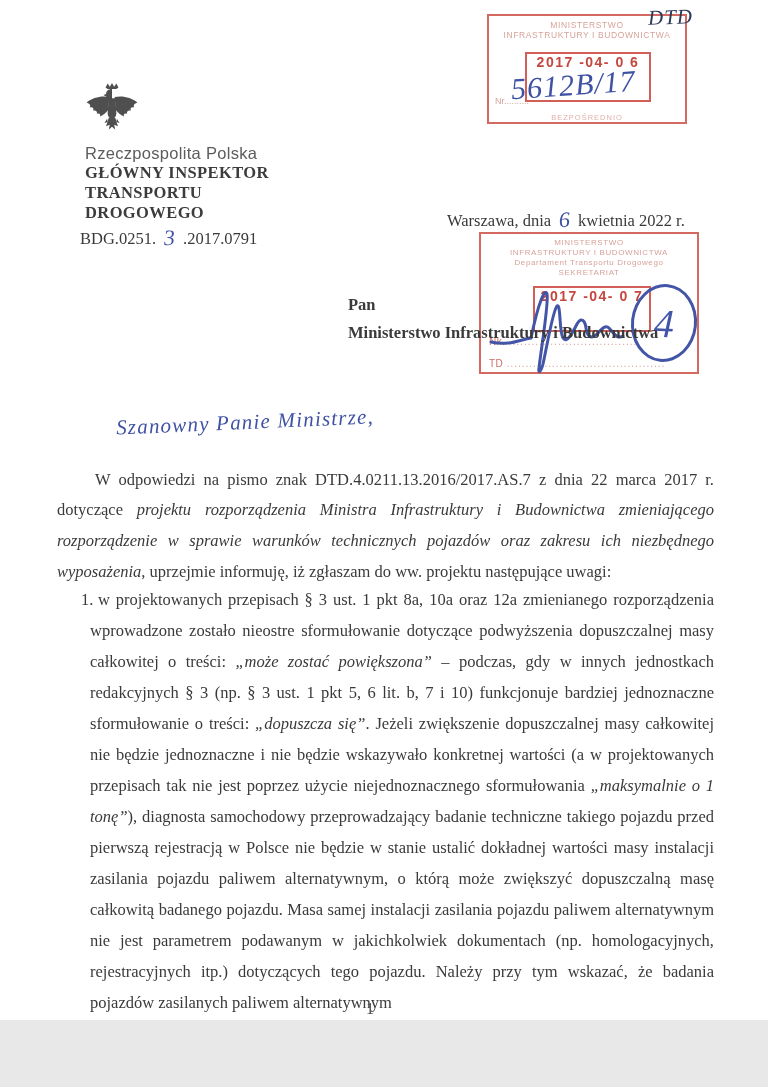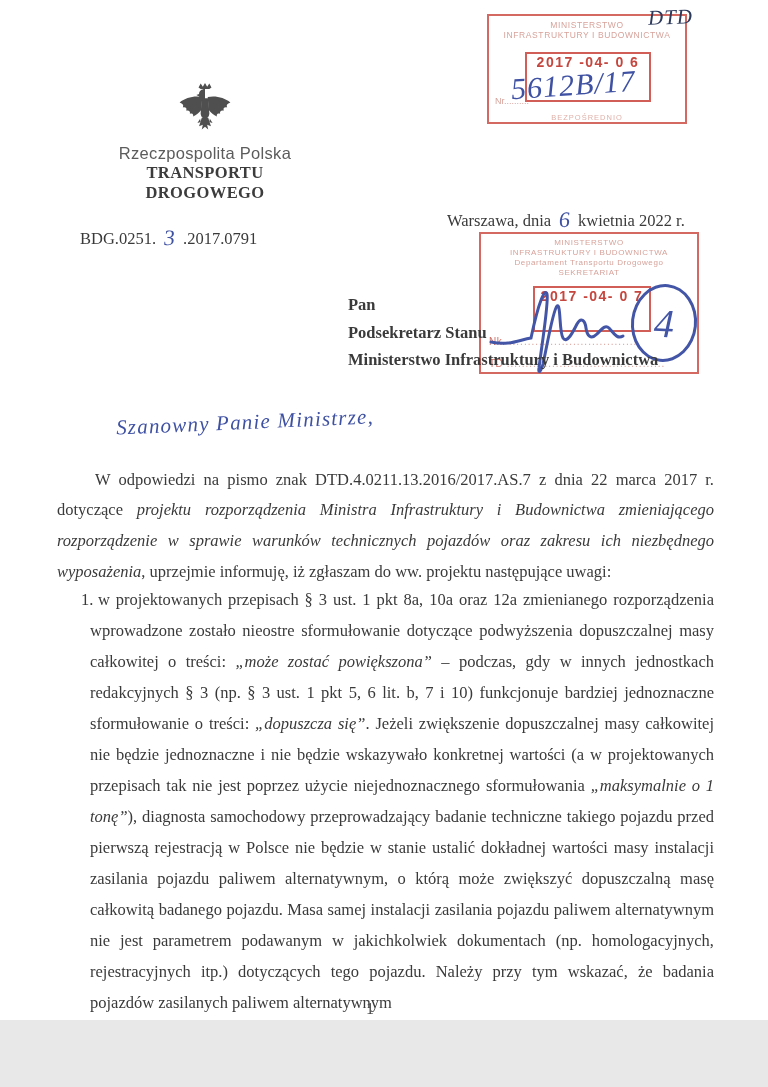--- a/index.html
+++ b/index.html
@@ -6,21 +6,21 @@
   .page{
     position:relative;
     width:768px;height:1020px;
     margin:0 auto;
     background:#fff;
     font-family:"Liberation Serif", serif;
     color:#3a3a3a;
     overflow:hidden;
   }
   
-  .emblem-block{position:absolute;left:85px;top:82px;width:240px;text-align:center;}
+  .emblem-block{position:absolute;left:85px;top:82px;width:240px;}
   .eagle{display:inline-block;}
   .country{margin-top:4px;font-family:"Liberation Sans",sans-serif;font-size:16.5px;color:#5c5c5c;letter-spacing:.3px;}
   .office{font-weight:bold;font-size:16.5px;color:#3c3c3c;letter-spacing:.4px;line-height:20px;}
   
   .ref{position:absolute;left:80px;top:224px;font-size:16.5px;}
   .dateline{position:absolute;left:447px;top:206px;font-size:16.5px;white-space:nowrap;}
   .hand{color:#3f51a3;font-style:italic;}
   .hand-digit{display:inline-block;font-size:22px;transform:rotate(-3deg);margin:0 8px;position:relative;top:1px;}
   
   .recipient{position:absolute;left:348px;top:291px;font-weight:bold;font-size:16.5px;line-height:27.6px;z-index:3;}
@@ -80,20 +80,21 @@
         <path d="M38 10 L42 3 L46 9 L50 2 L54 9 L58 3 L62 10 L58 13 L42 13 Z"></path>
         <path d="M50 13 C43 13 39 17 39 22 L34 24 L39 27 C40 31 44 34 50 34 Z"></path>
         <path d="M44 30 L56 30 L58 58 C58 64 54 68 50 68 C46 68 42 64 42 58 Z"></path>
         <path d="M45 28 C30 25 14 29 3 38 C9 40 11 43 9 47 C15 46 17 49 15 53 C21 52 23 55 22 59 C27 57 29 60 28 64 C34 61 39 57 43 52 Z"></path>
         <path d="M55 28 C70 25 86 29 97 38 C91 40 89 43 91 47 C85 46 83 49 85 53 C79 52 77 55 78 59 C73 57 71 60 72 64 C66 61 61 57 57 52 Z"></path>
         <path d="M44 66 L56 66 L61 82 L54 79 L56 88 L50 83 L44 88 L46 79 L39 82 Z"></path>
         <path d="M41 68 L36 76 L42 74 Z M59 68 L64 76 L58 74 Z"></path>
       </g>
     </svg>
     <div class="country">Rzeczpospolita Polska</div>
+    <div class="office">GŁÓWNY INSPEKTOR</div>
     <div class="office">TRANSPORTU DROGOWEGO</div>
   </div>
 
   <div class="ref"><span>BDG.0251.</span><span class="hand hand-digit">3</span><span>.2017.0791</span></div>
 
   <div class="dateline"><span>Warszawa, dnia</span><span class="hand hand-digit">6</span><span>kwietnia 2022 r.</span></div>
 
   <div class="stamp stamp-mid">
     <div class="stamp-faint l l1">MINISTERSTWO</div>
     <div class="stamp-faint l">INFRASTRUKTURY I BUDOWNICTWA</div>
@@ -107,21 +108,20 @@
     <svg class="signature-svg" width="160" height="100" viewBox="0 0 160 100">
       <path d="M2 62 C20 66 30 60 42 58 C50 20 56 8 58 14 C60 22 52 70 50 88 C49 94 52 92 54 84 C58 66 64 30 68 26 C72 23 70 52 74 58 C78 64 84 52 88 44 C92 37 96 40 97 48 C98 56 102 60 108 54 C112 50 116 44 120 48 C124 52 128 60 134 56" fill="none" stroke="#4355a6" stroke-width="3" stroke-linecap="round"></path>
     </svg>
     <div class="circle4">
         <span>4</span>
       </div>
   </div>
 
   <div class="recipient">
     <div>Pan</div>
-    <div>Podsekretarz Stanu</div>
     <div>Ministerstwo Infrastruktury i Budownictwa</div>
   </div>
 
   <div class="salutation">Szanowny Panie Ministrze,</div>
 
   <p class="intro"><span>W odpowiedzi na pismo znak DTD.4.0211.13.2016/2017.AS.7 z dnia 22 marca 2017 r. dotyczące </span><span class="it">projektu rozporządzenia Ministra Infrastruktury i Budownictwa zmieniającego rozporządzenie w sprawie warunków technicznych pojazdów oraz zakresu ich niezbędnego wyposażenia</span><span>, uprzejmie informuję, iż zgłaszam do ww. projektu następujące uwagi:</span></p>
 
   <div class="list-item">
     <span class="num">1.</span>
     <span class="li-text"><span>w projektowanych przepisach § 3 ust. 1 pkt 8a, 10a oraz 12a zmienianego rozporządzenia wprowadzone zostało nieostre sformułowanie dotyczące podwyższenia dopuszczalnej masy całkowitej o treści: </span><span class="it">„może zostać powiększona”</span><span> – podczas, gdy w innych jednostkach redakcyjnych § 3 (np. § 3 ust. 1 pkt 5, 6 lit. b, 7 i 10) funkcjonuje bardziej jednoznaczne sformułowanie o treści: </span><span class="it">„dopuszcza się”</span><span>. Jeżeli zwiększenie dopuszczalnej masy całkowitej nie będzie jednoznaczne i nie będzie wskazywało konkretnej wartości (a w projektowanych przepisach tak nie jest poprzez użycie niejednoznacznego sformułowania </span><span class="it">„maksymalnie o 1 tonę”</span><span>), diagnosta samochodowy przeprowadzający badanie techniczne takiego pojazdu przed pierwszą rejestracją w Polsce nie będzie w stanie ustalić dokładnej wartości masy instalacji zasilania pojazdu paliwem alternatywnym, o którą może zwiększyć dopuszczalną masę całkowitą badanego pojazdu. Masa samej instalacji zasilania pojazdu paliwem alternatywnym nie jest parametrem podawanym w jakichkolwiek dokumentach (np. homologacyjnych, rejestracyjnych itp.) dotyczących tego pojazdu. Należy przy tym wskazać, że badania pojazdów zasilanych paliwem alternatywnym</span></span>

